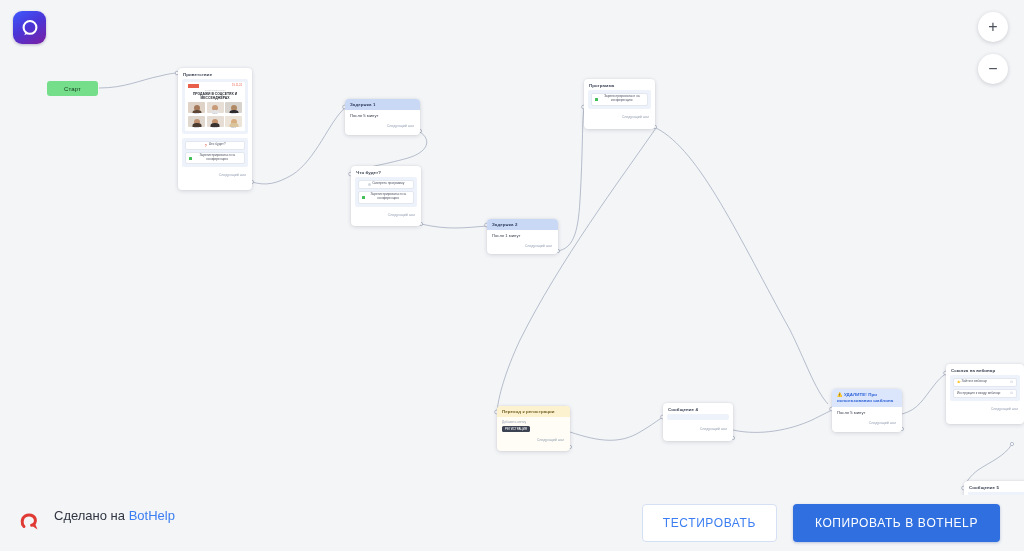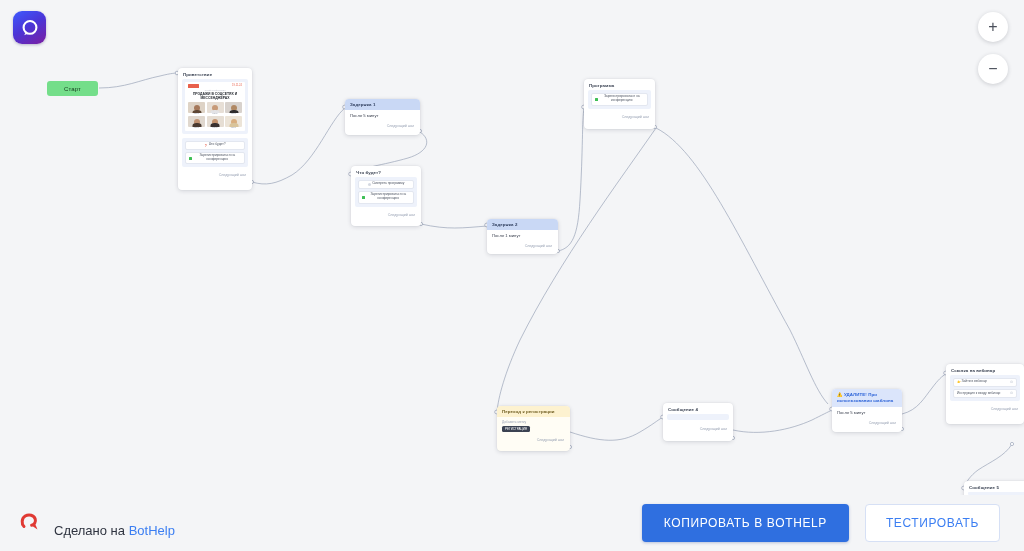--- a/index.html
+++ b/index.html
@@ -120,21 +120,21 @@
   .gear { margin-left: auto; color: #c2c8d4; font-size: 3.4px; }
 
   
   .bottom-bar {
     position: absolute; left: 0; right: 0; bottom: 0; height: 56px;
     background: #f4f5f7;
     display: flex; align-items: center; justify-content: space-between;
     padding: 0 24px 0 18px;
     z-index: 40;
   }
-  .made-by { display: flex; align-items: flex-end; gap: 10px; }
+  .made-by { display: flex; align-items: flex-start; gap: 10px; }
   .made-by-text { font-size: 13px; color: #2f3440; }
   .made-by-text .link { color: #3b7ef2; }
   .actions { display: flex; align-items: center; gap: 16px; }
   .btn {
     font-family: "Liberation Sans", sans-serif;
     font-size: 12px; letter-spacing: .6px;
     border-radius: 4px; cursor: pointer; white-space: nowrap;
   }
   .btn-outline { background: #fff; color: #3b7ef2; border: 1px solid #d6e0f5; padding: 11px 20px; }
   .btn-primary { background: #2f6fe0; color: #fff; border: none; padding: 12px 22px; box-shadow: 0 1px 3px rgba(40,70,150,.3); }
@@ -363,18 +363,18 @@
           <path d="M6 18.5 C3.2 15.6 3.6 10.4 7.2 8.1 C10.9 5.7 16 7.2 17.2 11 C18.1 13.9 16.4 16.6 13.6 17.2" fill="none" stroke="#e03a34" stroke-width="3" stroke-linecap="round"></path>
           <path d="M13.2 17.3 L19.5 21.6 L16.4 14.2 Z" fill="#e03a34"></path>
         </svg>
       </span>
       <span class="made-by-text">
         <span>Сделано на</span>
         <span class="link">BotHelp</span>
       </span>
     </div>
     <div class="actions">
+      <button class="btn btn-outline">ТЕСТИРОВАТЬ</button>
       <button class="btn btn-primary">КОПИРОВАТЬ В BOTHELP</button>
-      <button class="btn btn-outline">ТЕСТИРОВАТЬ</button>
     </div>
   </div>
 
 </div>
 
 </body></html>

